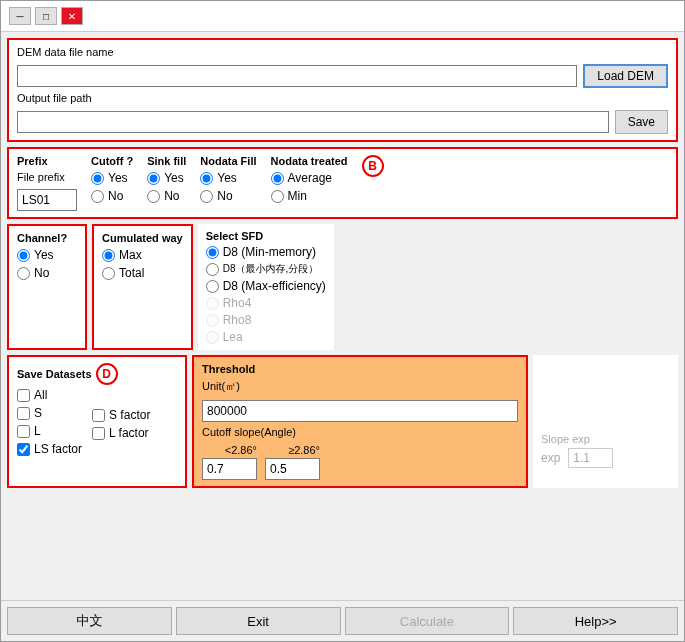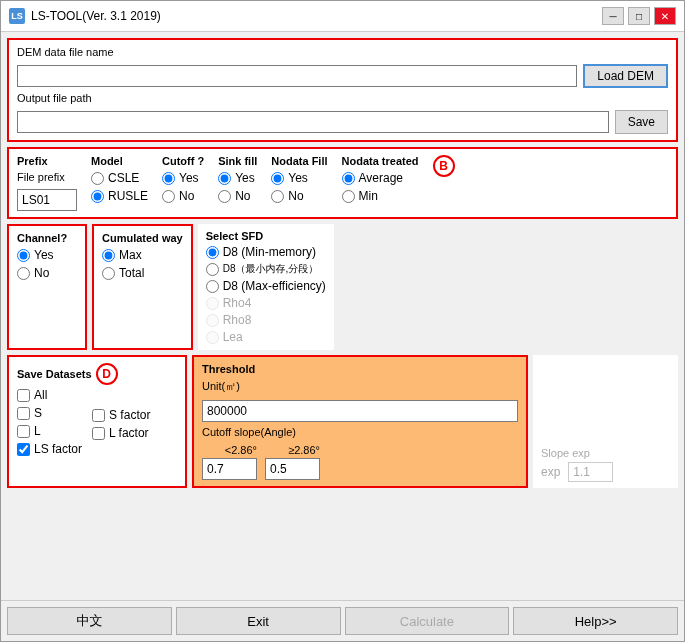--- a/index.html
+++ b/index.html
@@ -234,21 +234,21 @@
       width: 55px;
       height: 22px;
       border: 1px solid #7a7a7a;
       padding: 0 4px;
       font-size: 12px;
     }
     .section-right {
       display: flex;
       flex-direction: column;
       background: #fff;
-      padding: 6px 8px;
+      padding: 20px 8px;
       gap: 3px;
       min-width: 145px;
     }
     .slope-exp {
       color: #aaa;
       font-size: 11px;
     }
     .slope-exp-row {
       display: flex;
       align-items: center;
@@ -321,24 +321,20 @@
       display: flex;
       gap: 5px;
     }
   </style>
 </head>
 <body>
 
 <div class="window">
 
   <div class="title-bar">
-    <div class="title-bar-left">
-      <div class="title-icon">LS</div>
-      <span class="title-text">LS-TOOL(Ver. 3.1 2019)</span>
-    </div>
     <div class="title-controls">
       <button class="title-btn">─</button>
       <button class="title-btn">□</button>
       <button class="title-btn close">✕</button>
     </div>
   </div>
 
   <div class="content-area">
 
     <div class="section section-a">
@@ -355,31 +351,20 @@
     </div>
 
     <div class="section section-b">
 
       <div class="sub-col">
         <div class="col-label">Prefix</div>
         <div class="section-label">File prefix</div>
         <input type="text" class="small-input" value="LS01" style="">
       </div>
 
-      <div class="sub-col">
-        <div class="col-label">Model</div>
-        <label class="radio-item">
-          <input type="radio" name="model" style="">
-          <span>CSLE</span>
-        </label>
-        <label class="radio-item">
-          <input type="radio" name="model" checked="" style="">
-          <span>RUSLE</span>
-        </label>
-      </div>
 
       <div class="sub-col">
         <div class="col-label">Cutoff ?</div>
         <label class="radio-item">
           <input type="radio" name="cutoff" checked="" style="">
           <span>Yes</span>
         </label>
         <label class="radio-item">
           <input type="radio" name="cutoff" style="">
           <span>No</span>

